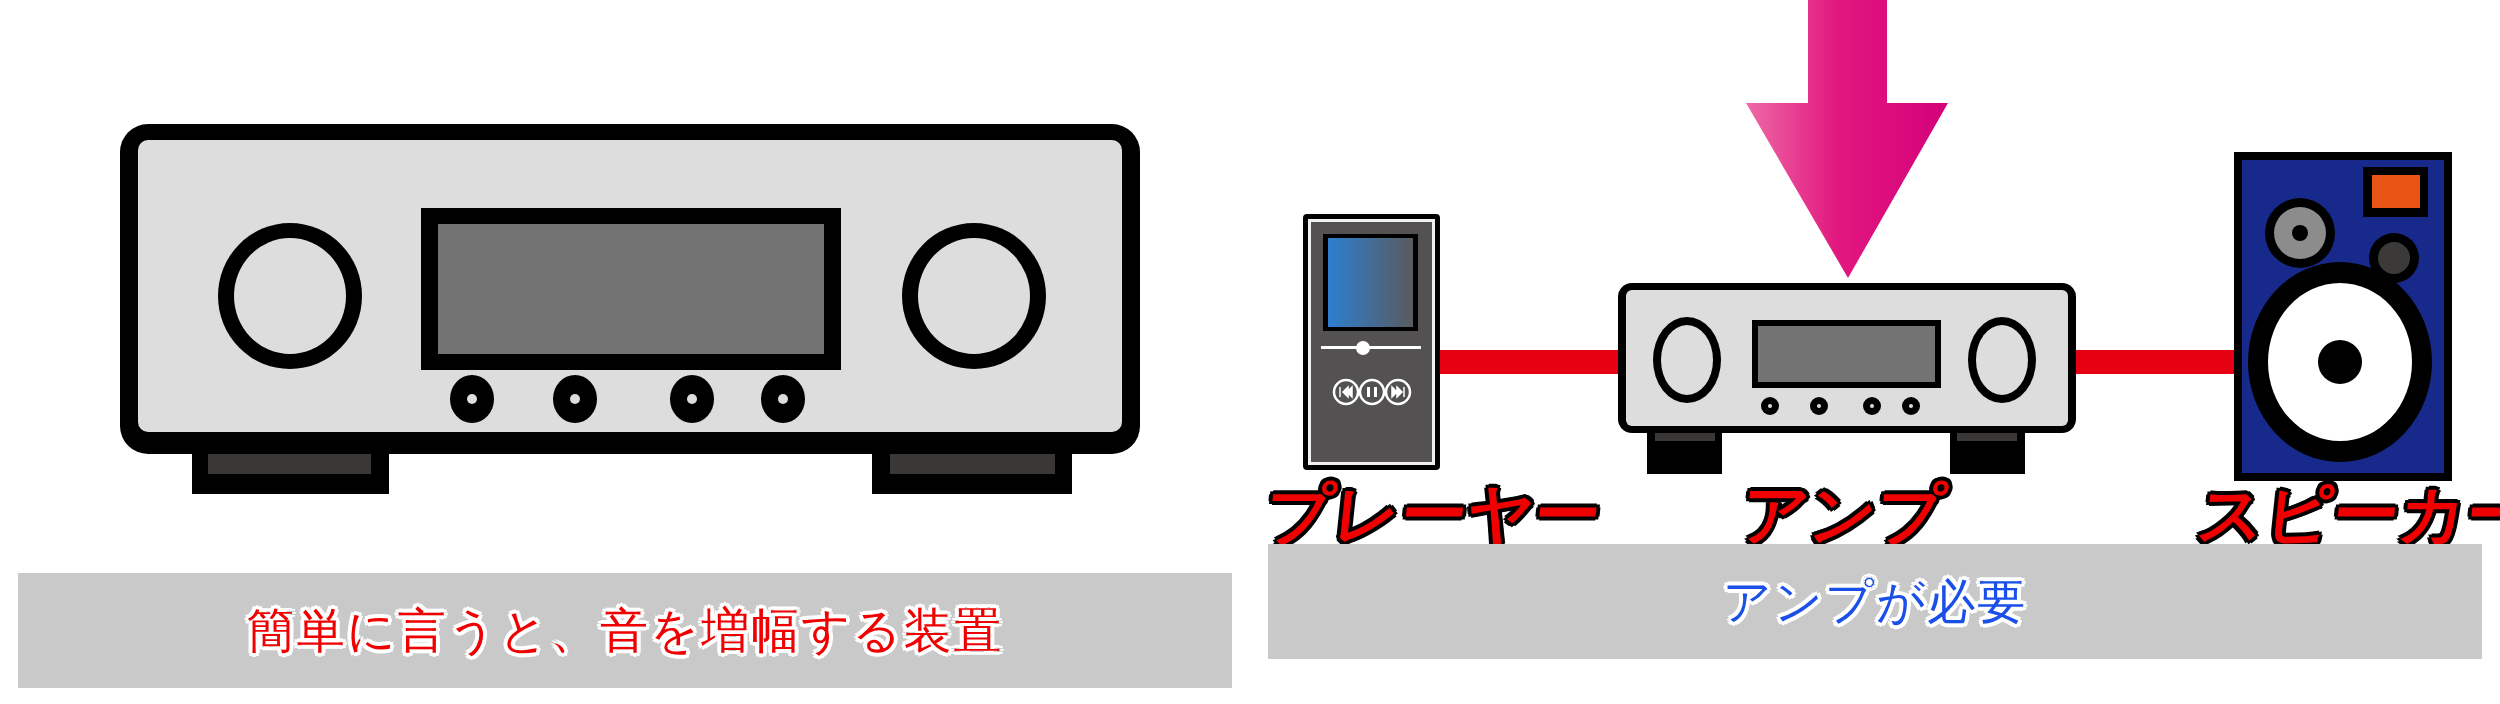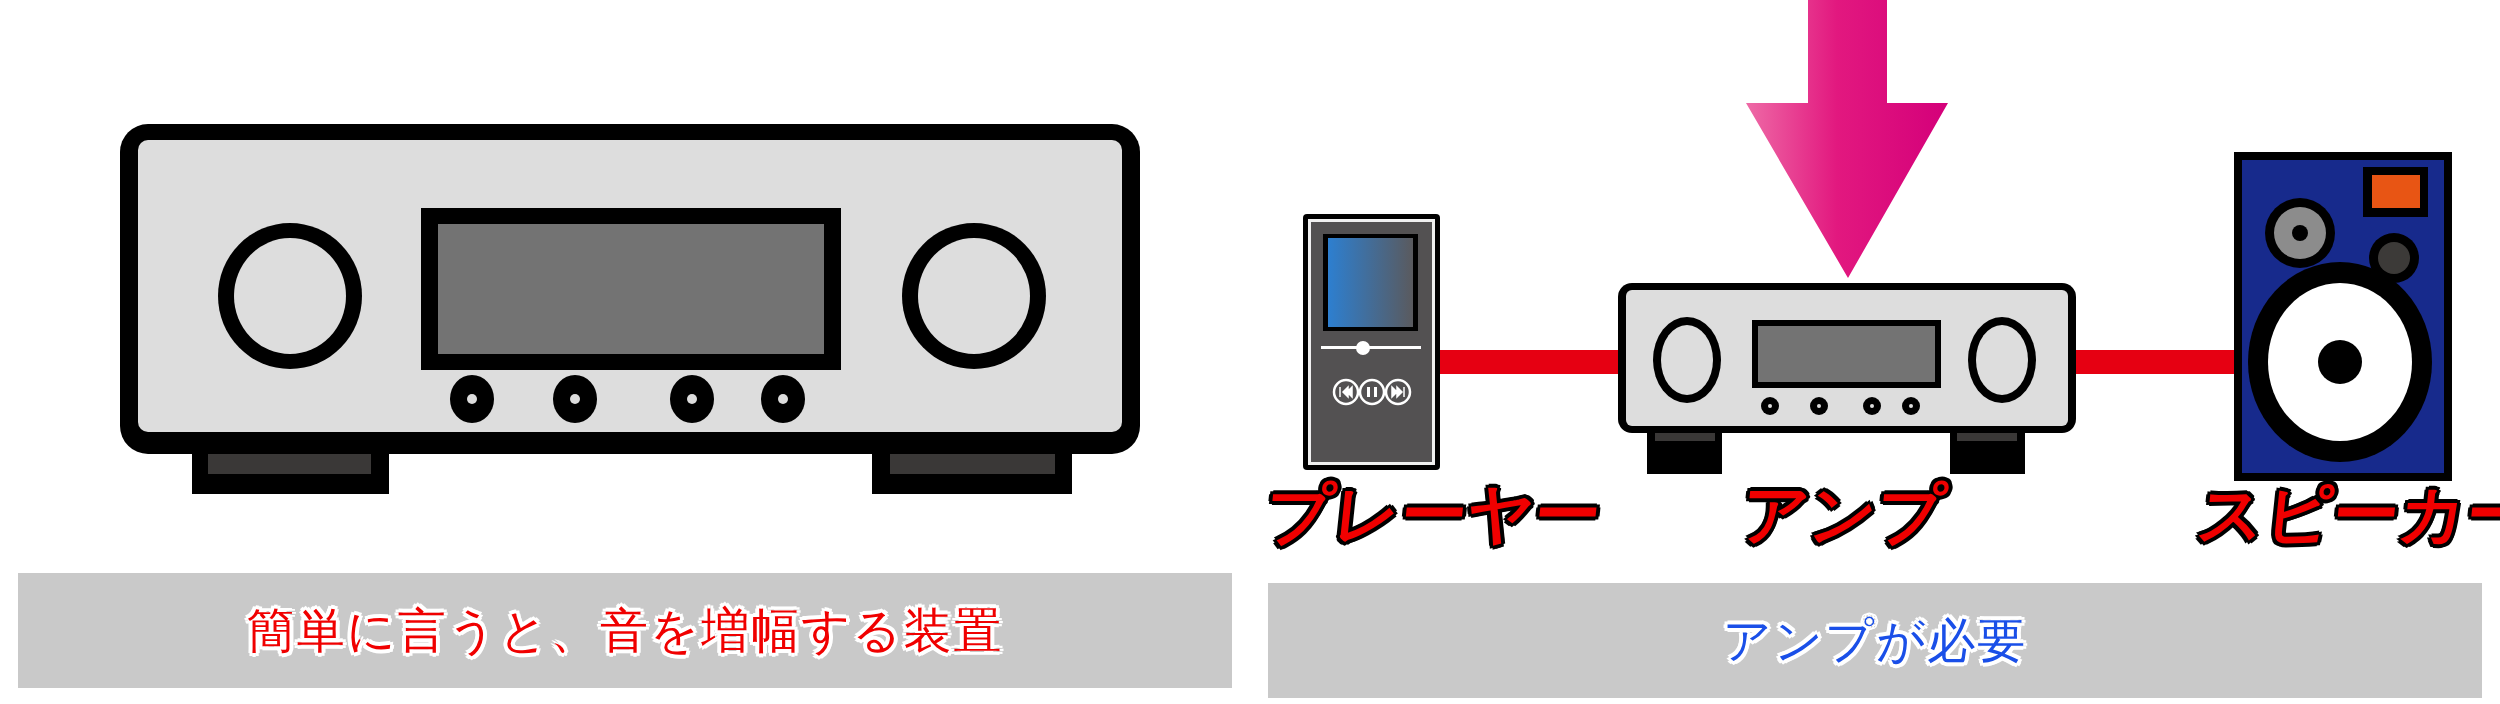--- a/index.html
+++ b/index.html
@@ -129,16 +129,16 @@
       <ellipse cx="2340" cy="362" rx="92" ry="100" fill="#000"></ellipse>
       <ellipse cx="2340" cy="362" rx="72" ry="79" fill="#fff"></ellipse>
       <circle cx="2340" cy="362" r="22" fill="#000"></circle>
     </g>
   </svg>
 
   <div class="label" style="left:1266px;top:470px;">プレーヤー</div>
   <div class="label" style="left:1742px;top:470px;">アンプ</div>
   <div class="label" style="left:2198px;top:470px;">スピーカー</div>
 
-  <div class="caption-bar" style="left:1268px;top:583px;width:1214px;height:115px;">
+  <div class="caption-bar" style="left:1268px;top:544px;width:1214px;height:115px;">
     <span class="caption-text caption-blue">アンプが必要</span>
   </div>
 </div>
 
 </body></html>

